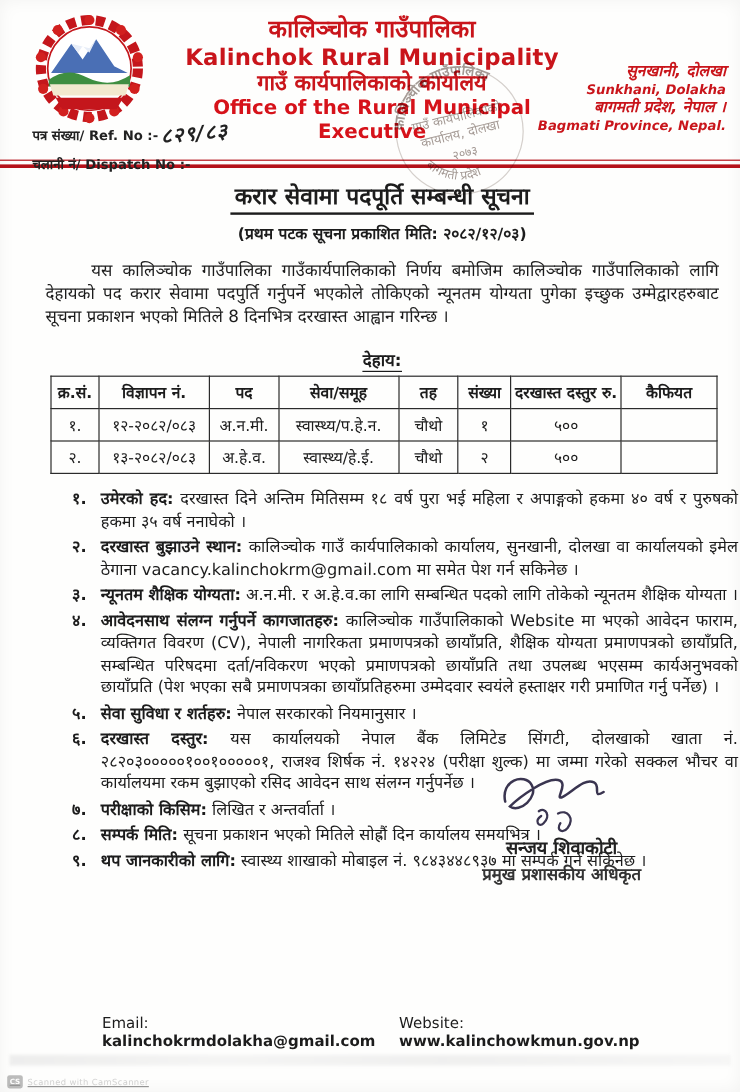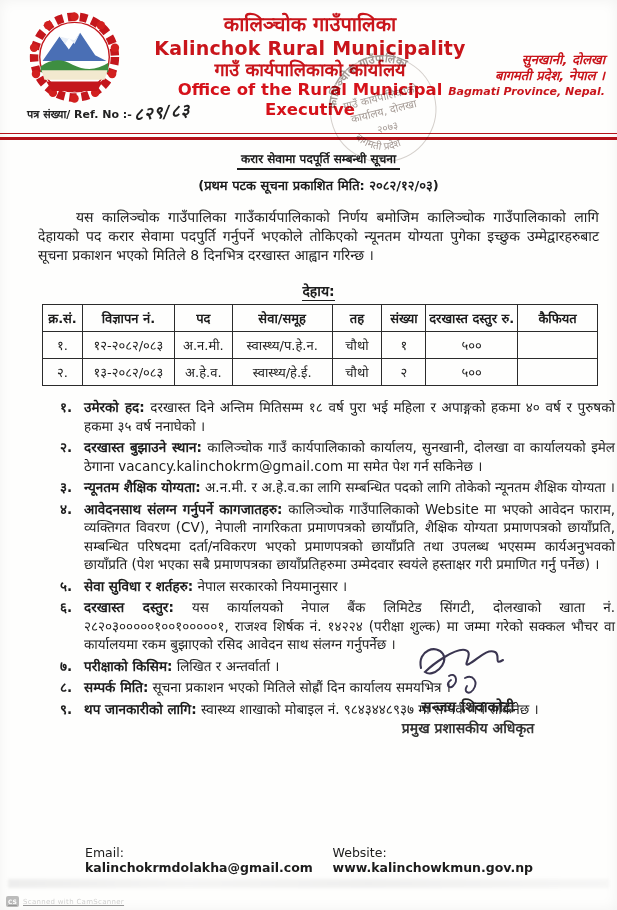--- a/index.html
+++ b/index.html
@@ -20,21 +20,21 @@
   .office-en{color:#d6121a;font-size:16.5px;font-weight:bold;}
   .head-right{position:absolute;right:12px;top:52px;width:170px;text-align:right;line-height:1.25;font-style:italic;}
   .adr-np{color:#c9151b;font-size:13px;font-weight:bold;}
   .adr-en{color:#c9151b;font-size:11px;font-weight:bold;}
   .ref-block{position:absolute;left:27px;top:97px;font-size:11px;font-weight:bold;color:#222;line-height:1.8;}
   .hand{display:inline-block;font-size:17px;font-style:italic;color:#222;transform:rotate(-5deg);font-weight:bold;letter-spacing:1px;margin-left:2px;}
   .stamp{position:absolute;left:322px;top:48px;width:122px;height:122px;opacity:.62;transform:rotate(-14deg);mix-blend-mode:multiply;pointer-events:none;}
   .rule{height:0;border-top:1.5px solid #b5121a;border-bottom:3px solid #b5121a;margin-top:0;height:3px;}
   
   .content{padding:6px 18px 0 38px;}
-  .doc-title{width:fit-content;margin:4px auto 0;font-size:12px;font-weight:bold;border-bottom:2px solid #1c1c1c;padding:0 4px 1px;}
+  .doc-title{width:fit-content;margin:4px auto 0;font-size:19px;font-weight:bold;border-bottom:2px solid #1c1c1c;padding:0 4px 1px;}
   .doc-subtitle{text-align:center;font-size:13px;font-weight:bold;margin-top:6px;}
   .intro{margin:14px 0 0;font-size:14px;line-height:19px;text-align:justify;text-indent:38px;}
   .dehaya{width:fit-content;margin:16px auto 3px;font-size:14px;font-weight:bold;border-bottom:1.5px solid #1c1c1c;}
   table.vtab{border-collapse:collapse;width:556px;margin-left:4px;font-size:13px;}
   table.vtab th,table.vtab td{border:1px solid #2b2b2b;text-align:center;padding:3px 2px;height:20px;font-weight:normal;}
   table.vtab th{font-weight:600;}
   
   .conds{margin:12px 0 0 22px;width:555px;}
   .cond{display:flex;margin-bottom:3px;font-size:13.5px;line-height:18.5px;}
   .cond .num{width:24px;flex:none;font-weight:bold;}
@@ -85,28 +85,30 @@
 
     <div class="head-center">
       <div class="org-np">कालिञ्चोक गाउँपालिका</div>
       <div class="org-en">Kalinchok Rural Municipality</div>
       <div class="office-np">गाउँ कार्यपालिकाको कार्यालय</div>
       <div class="office-en">Office of the Rural Municipal Executive</div>
     </div>
 
     <div class="head-right">
       <div class="adr-np">सुनखानी, दोलखा</div>
+      <div class="adr-en">Sunkhani, Dolakha</div>
       <div class="adr-np">बागमती प्रदेश, नेपाल ।</div>
       <div class="adr-en">Bagmati Province, Nepal.</div>
     </div>
 
     <div class="ref-block">
       <div>
         <span>पत्र संख्या/ Ref. No :-</span><span class="hand">८२९/८३</span>
       </div>
+      <div>चलानी नं/ Dispatch No :-</div>
     </div>
 
     <div class="stamp">
       <svg viewBox="0 0 120 120" width="122" height="122">
         <defs>
           <path id="arcTop" d="M60,60 m-46,0 a46,46 0 1,1 92,0"></path>
           <path id="arcBot" d="M60,60 m-40,0 a40,40 0 1,0 80,0"></path>
         </defs>
         <circle cx="60" cy="60" r="52" fill="none" stroke="#7a6a60" stroke-width="1" opacity=".5"></circle>
         <text font-size="11" fill="#6b5a52" font-weight="bold">

